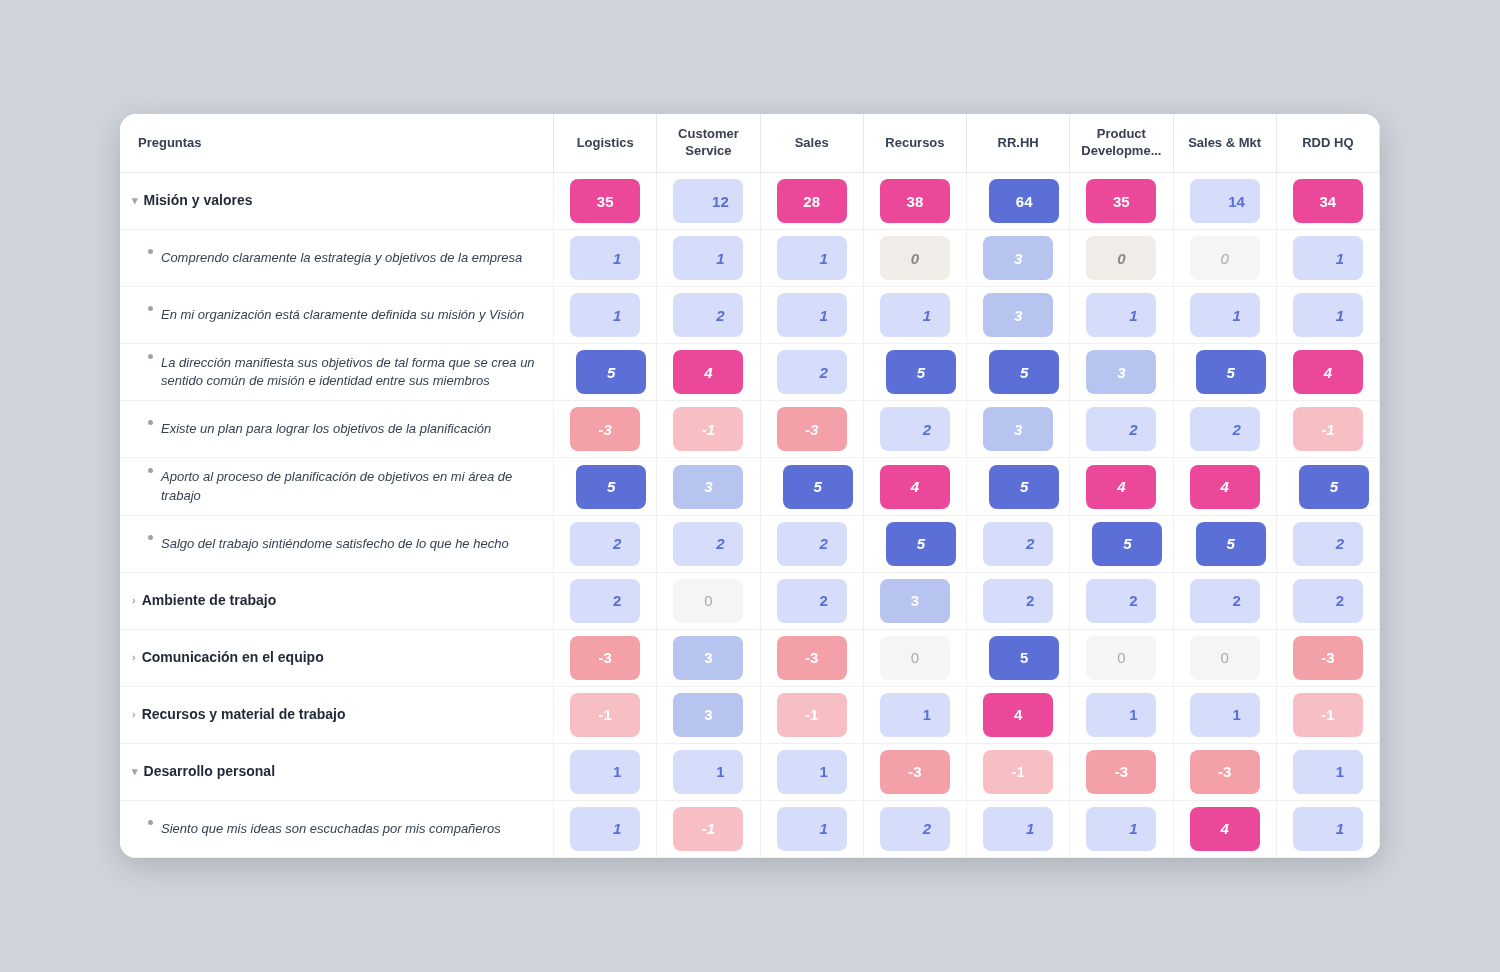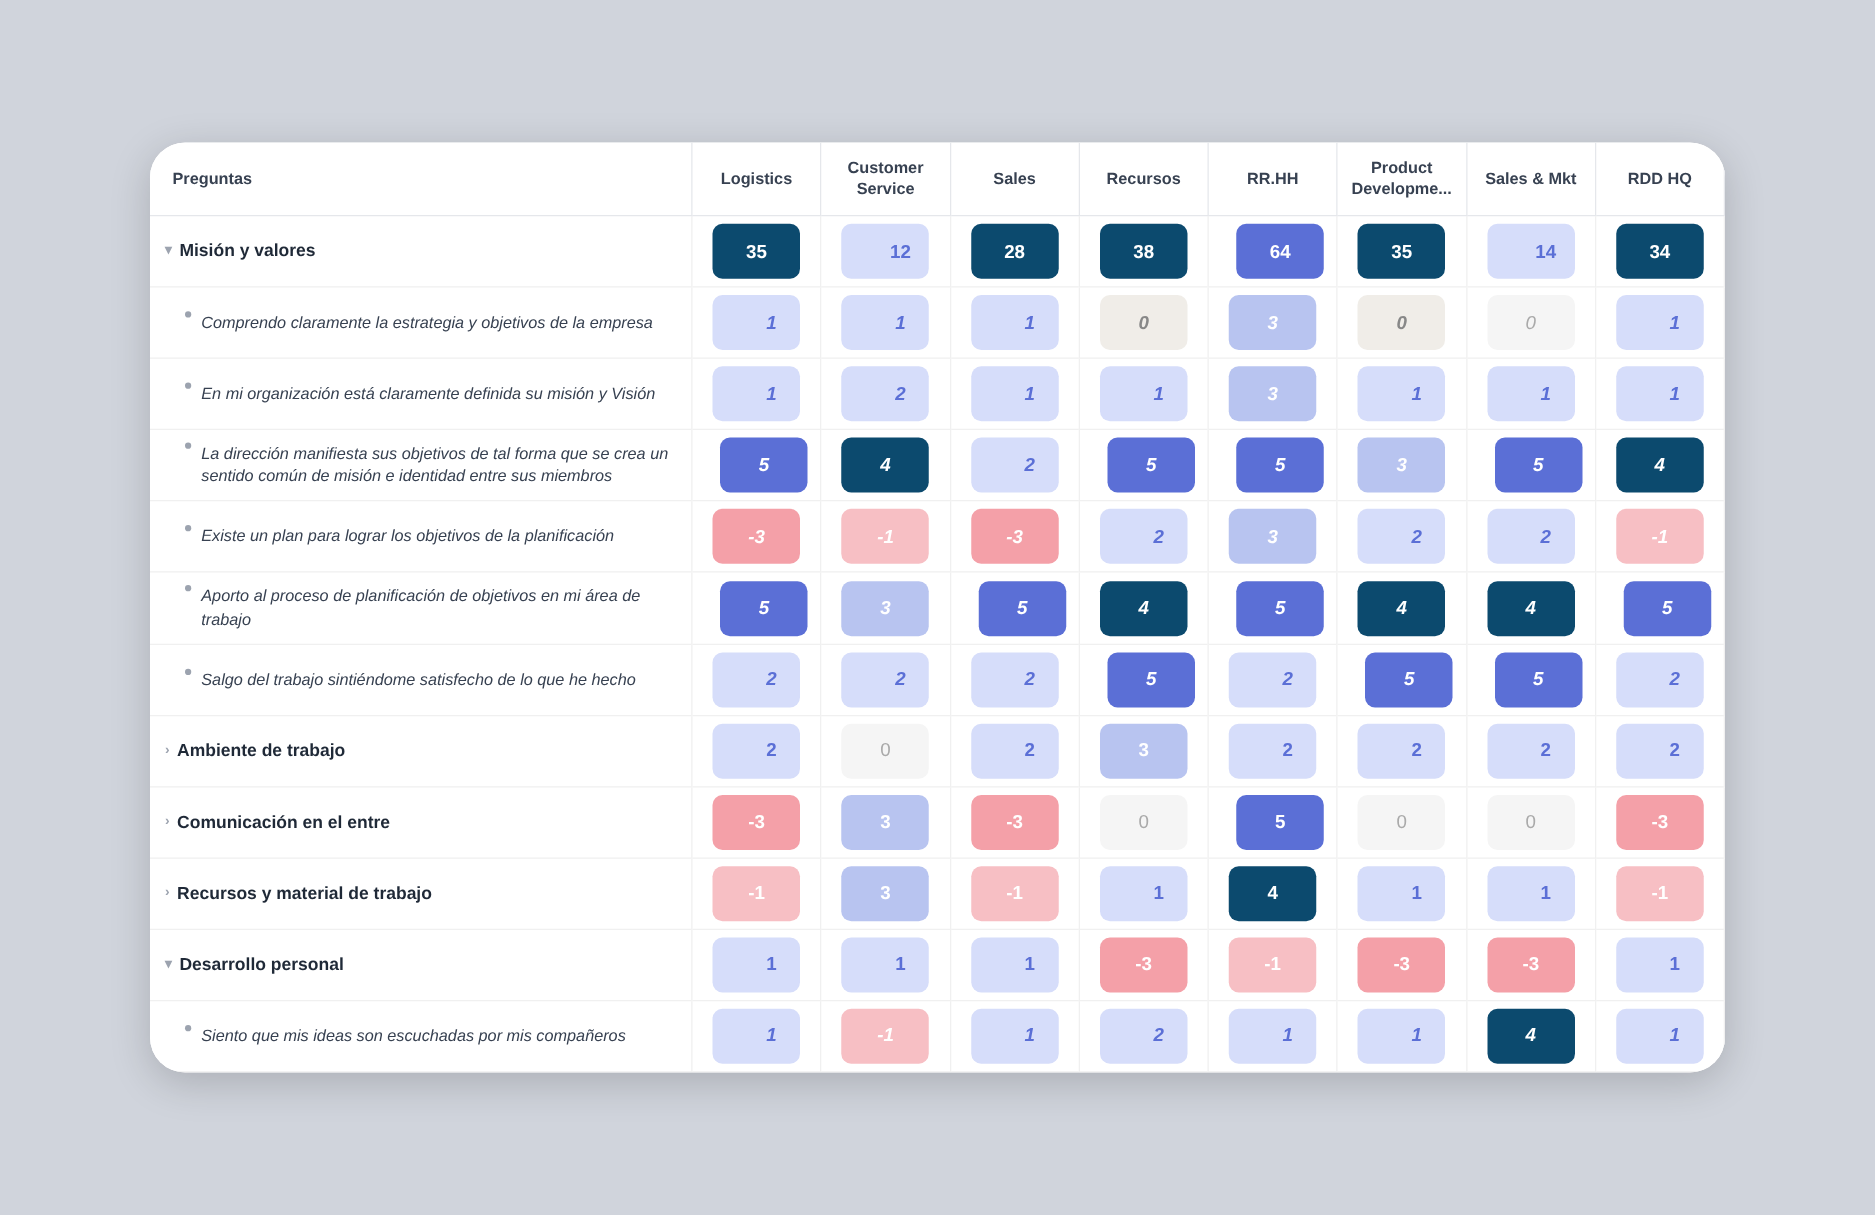--- a/index.html
+++ b/index.html
@@ -6,21 +6,21 @@
     body {
       background: #d0d4dc;
       display: flex;
       align-items: center;
       justify-content: center;
       min-height: 100vh;
       font-family: -apple-system, BlinkMacSystemFont, 'Segoe UI', sans-serif;
     }
     .card {
       background: #fff;
-      border-radius: 28px;
+      border-radius: 16px;
       box-shadow: 0 8px 32px rgba(0,0,0,0.18);
       overflow: hidden;
       width: 1260px;
       max-width: 98vw;
     }
     .table-wrap {
       overflow-x: auto;
     }
     table {
       width: 100%;
@@ -82,21 +82,21 @@
       align-items: center;
       justify-content: center;
       border-radius: 8px;
       font-weight: 700;
       font-size: 15px;
       width: 70px;
       height: 44px;
       color: #fff;
     }
     .badge.blue-dark   { background: #5b6fd6; margin-left: 12px; }
-    .badge.blue-mid    { background: #0c4a6e; }
+    .badge.blue-mid    { background: #ec4899; }
     .badge.blue-light  { background: #b8c4f0; }
     .badge.blue-xlight { background: #d6ddfa; color: #5b6fd6; padding-left: 24px; }
     .badge.pink        { background: #f4a0a8; color: #fff; }
     .badge.pink-light  { background: #f7bfc4; color: #fff; }
     .badge.neutral     { background: #f0ede8; color: #888; }
     .badge.white       { background: #f5f5f5; color: #aaa; font-weight: 500; }
     .dot {
       display: inline-block;
       width: 5px;
       height: 5px;
@@ -517,21 +517,21 @@
             <td>
               <div class="cell-wrap">
                 <div class="badge blue-xlight">2</div>
               </div>
             </td>
           </tr>
           <tr class="section-bg">
             <td class="col-label section-row">
               <div class="label-inner">
                 <span class="chevron">›</span>
-                <span class="label-text">Comunicación en el entre</span>
+                <span class="label-text">Comunicación en el equipo</span>
               </div>
             </td>
             <td>
               <div class="cell-wrap">
                 <div class="badge pink">-3</div>
               </div>
             </td>
             <td>
               <div class="cell-wrap">
                 <div class="badge blue-light">3</div>

